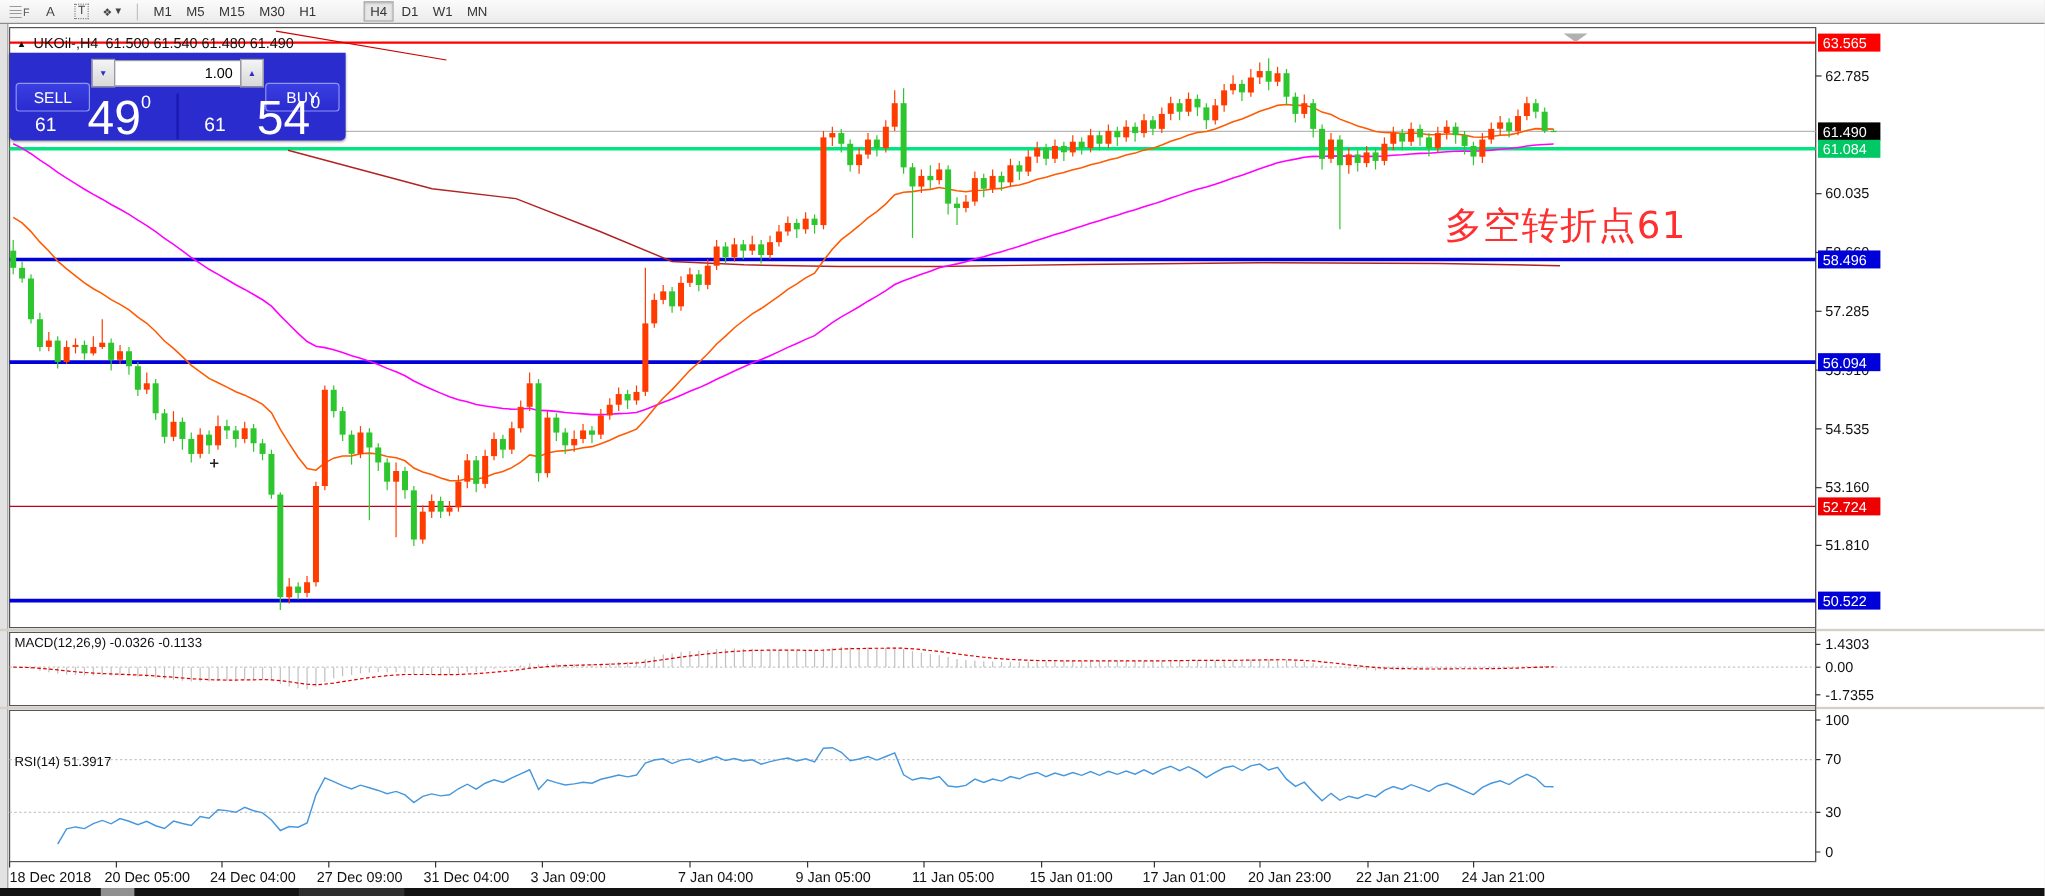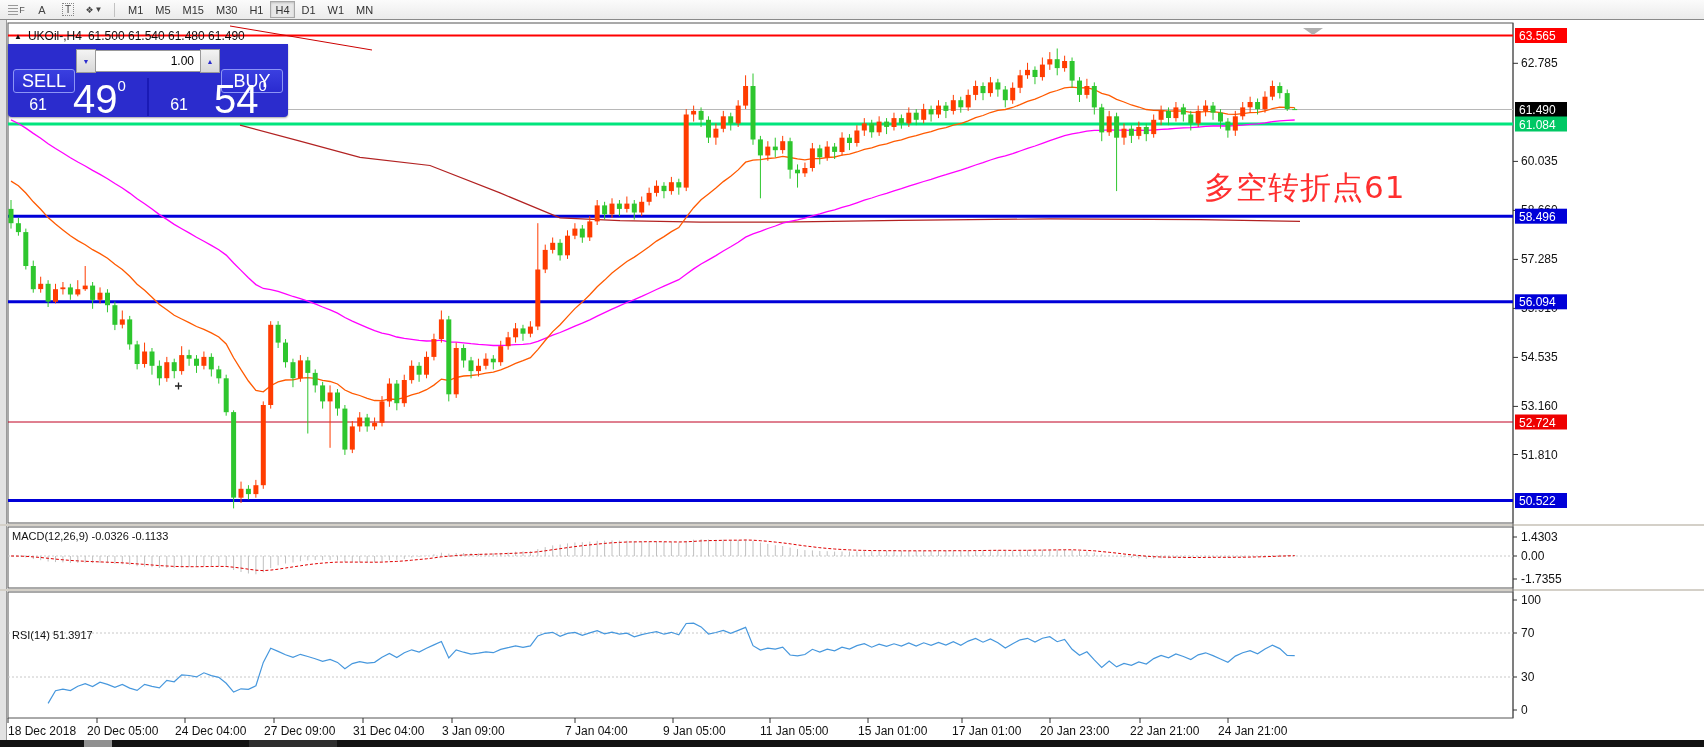--- a/index.html
+++ b/index.html
@@ -6,32 +6,32 @@
   #app{position:relative;width:1704px;height:747px;overflow:hidden;background:#ececec;}
   
   .toolbar{position:absolute;left:0;top:0;width:1704px;height:20px;background:linear-gradient(#fbfbfb,#ebebeb);border-bottom:1px solid #8a8a8a;display:flex;align-items:center;gap:2px;padding-left:4px;box-sizing:border-box;}
   .tool-ico{width:24px;height:16px;display:flex;align-items:center;justify-content:center;color:#444;font-size:11px;position:relative;}
   .fibo{font-size:9px;color:#555;letter-spacing:-1px;}
   .fibo .lines{display:inline-block;width:10px;height:10px;background:repeating-linear-gradient(#9a9a9a 0 1px,transparent 1px 3px);margin-right:1px;}
   .tlabel{border:1px dotted #888;padding:0 2px;font-size:10px;}
   .caret{font-size:8px;color:#444;margin-left:1px;}
   .tb-sep{width:1px;height:14px;background:#c2c2c2;margin:0 6px;}
   .tf-btn{min-width:24px;height:17px;border:1px solid transparent;background:transparent;font-size:11px;color:#333;font-family:"Liberation Sans",sans-serif;padding:0 4px;}
-  .tf-btn.active{background:#e7e7e7;border:1px solid #a8a8a8;box-shadow:inset 0 1px 2px rgba(0,0,0,.18);}
+  .tf-btn.active{background:#e7e7e7;border:1px solid #a8a8a8;box-shadow:inset 0 1px 2px rgba(0,0,0,.18);margin-left:33px;}
   
   .chart-window{position:absolute;left:6px;top:20px;width:1698px;height:720px;background:#ffffff;border-left:1px solid #9a9a9a;}
   .left-strip{position:absolute;left:0;top:20px;width:6px;height:727px;background:#e2e2e2;border-right:1px solid #b5b5b5;}
   #chart-svg{position:absolute;left:0;top:0;z-index:2;}
   
   .chart-title{position:absolute;left:14px;top:29px;z-index:3;font-size:12px;color:#111;display:flex;align-items:center;gap:6px;}
   .chart-title .tri{font-size:8px;color:#111;}
   
   .trade-panel{position:absolute;left:8px;top:44px;width:280px;height:73px;background:#2b2ccd;z-index:4;border-radius:0 0 4px 4px;box-shadow:0 1px 2px rgba(0,0,0,.35);}
   .tp-row{display:flex;align-items:center;height:28px;padding:3px 5px 0 5px;gap:0;}
-  .tp-btn{width:62px;height:24px;background:linear-gradient(#3a3fe0,#2a2bd0);border:1px solid #8d95f5;border-radius:3px;color:#fff;font-size:18px;font-family:"Liberation Sans",sans-serif;margin-top:40px;}
+  .tp-btn{width:62px;height:24px;background:linear-gradient(#3a3fe0,#2a2bd0);border:1px solid #8d95f5;border-radius:3px;color:#fff;font-size:13px;font-family:"Liberation Sans",sans-serif;margin-top:40px;}
   .tp-spin{width:18px;height:22px;background:linear-gradient(#f4f4f4,#d8d8d8);border:1px solid #9a9a9a;display:flex;align-items:center;justify-content:center;}
   .tp-spin .arr{font-size:7px;color:#2b2ccd;}
   .tp-vol{width:92px;height:20px;border:1px solid #9a9a9a;border-left:none;border-right:none;font-size:12px;text-align:right;padding:0 6px;font-family:"Liberation Sans",sans-serif;}
   .tp-sp{flex:1;}
   .tp-prices{display:flex;height:42px;margin-top:1px;}
   .tp-price{flex:1;color:#fff;display:flex;align-items:flex-end;justify-content:center;padding-bottom:2px;}
   .tp-price .sm{font-size:16px;line-height:1;margin-bottom:3px;}
   .tp-price .big{font-size:40px;line-height:.85;font-weight:400;margin-left:26px;}
   .tp-price .sup{font-size:15px;line-height:1;align-self:flex-start;margin-top:2px;}
   .tp-div{width:2px;background:#1a1ab5;margin:2px 0;}

